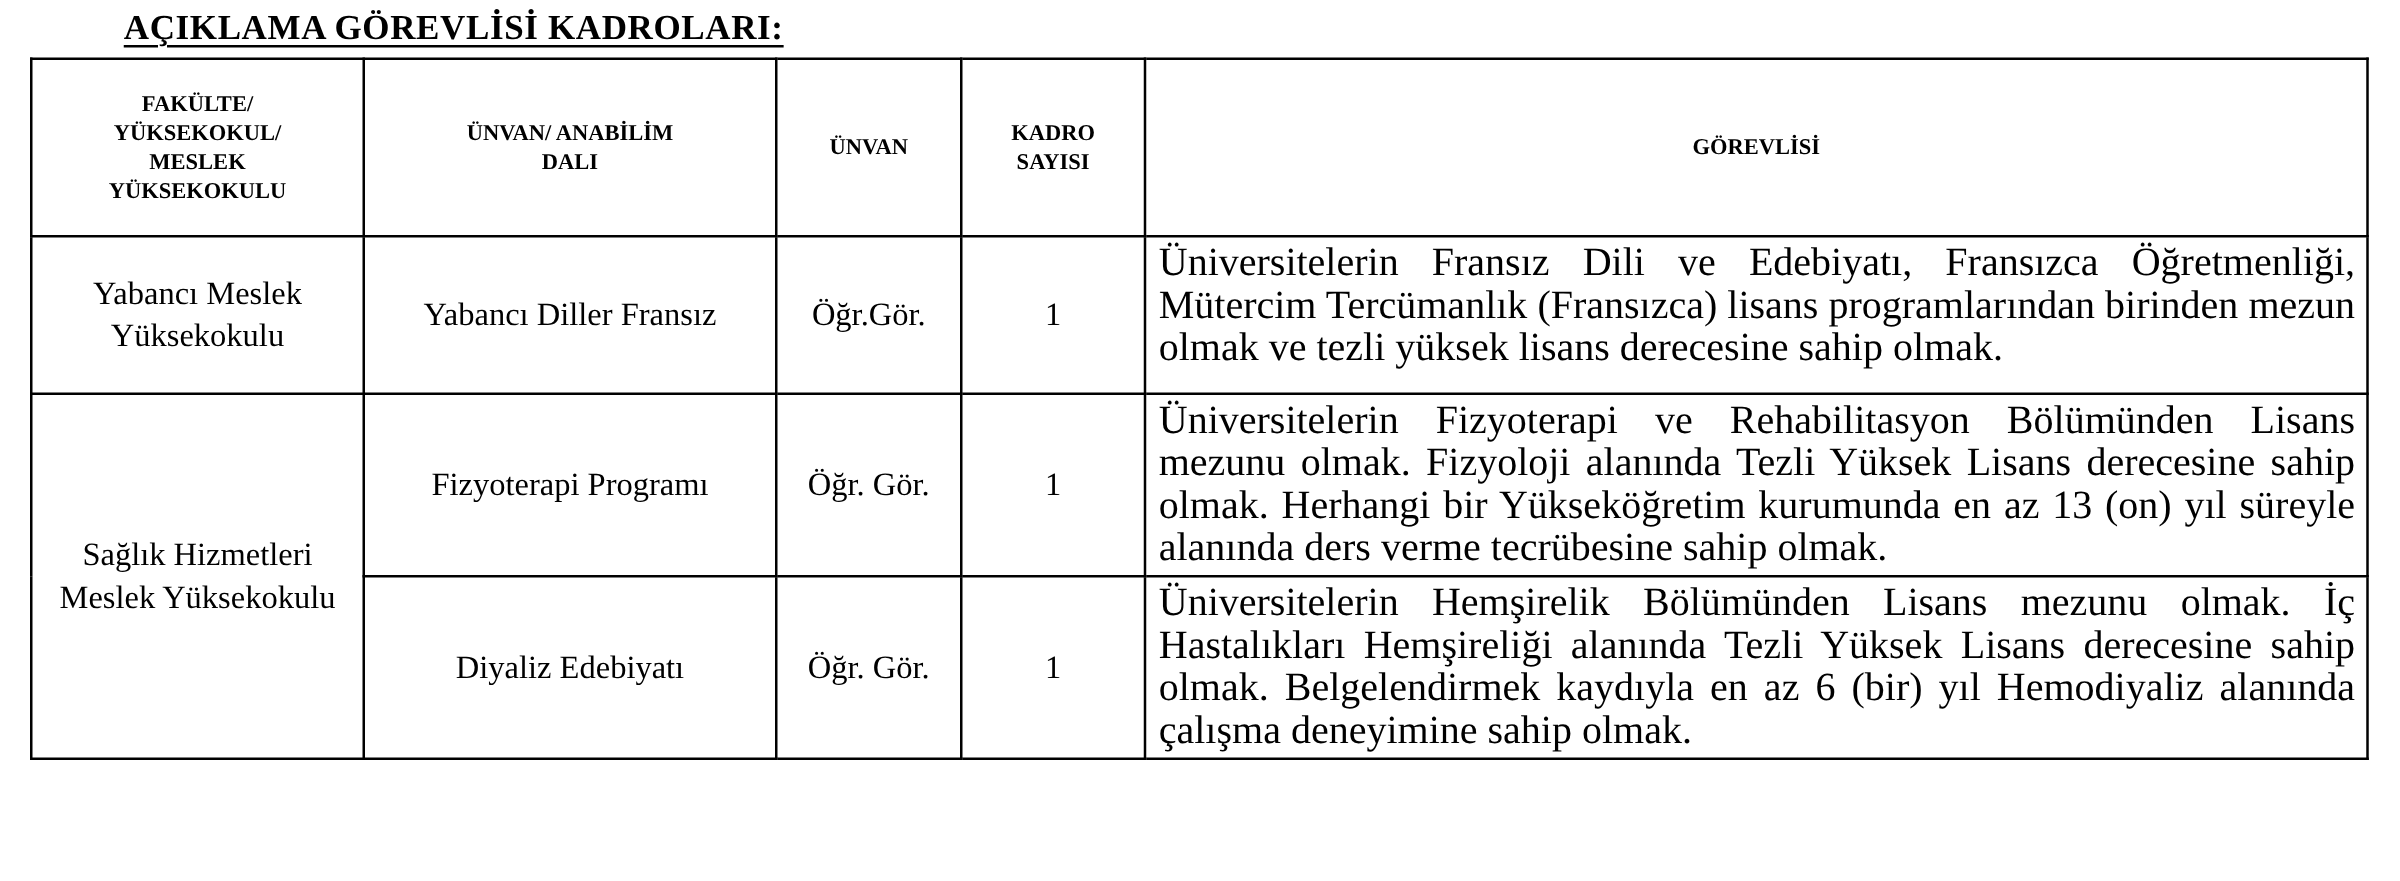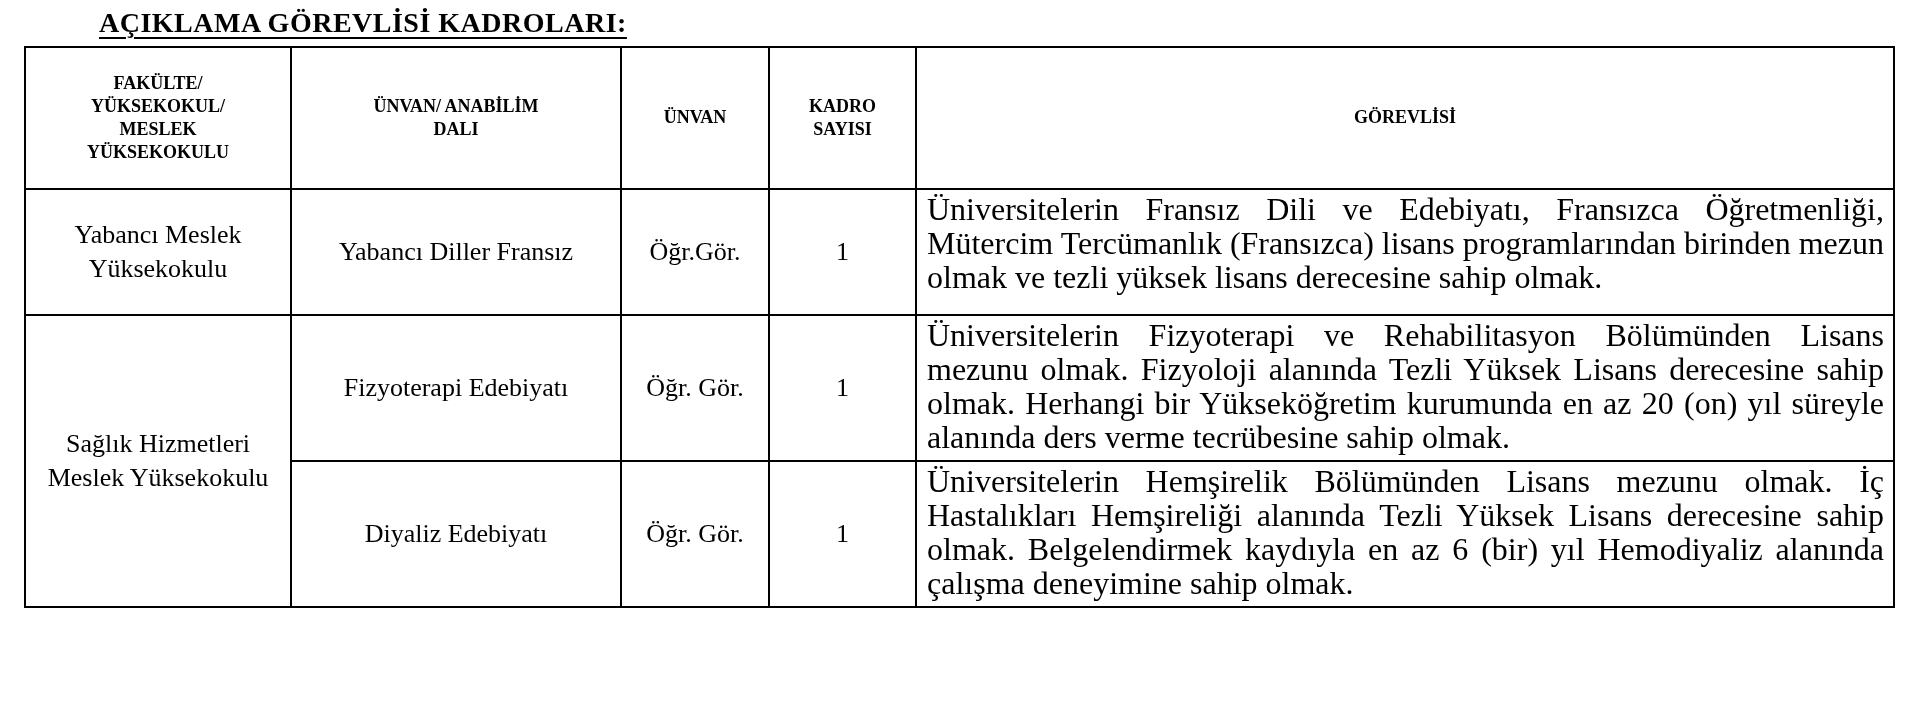--- a/index.html
+++ b/index.html
@@ -96,24 +96,24 @@
       <td class="cell-center">Yabancı Meslek
 Yüksekokulu</td>
       <td class="cell-center">Yabancı Diller Fransız</td>
       <td class="cell-center">Öğr.Gör.</td>
       <td class="cell-center">1</td>
       <td class="cell-desc">Üniversitelerin Fransız Dili ve Edebiyatı, Fransızca Öğretmenliği, Mütercim Tercümanlık (Fransızca) lisans programlarından birinden mezun olmak ve tezli yüksek lisans derecesine sahip olmak.</td>
     </tr>
     <tr class="row-2">
       <td class="cell-center" rowspan="2">Sağlık Hizmetleri
 Meslek Yüksekokulu</td>
-      <td class="cell-center">Fizyoterapi Edebiyatı</td>
+      <td class="cell-center">Fizyoterapi Programı</td>
       <td class="cell-center">Öğr. Gör.</td>
       <td class="cell-center">1</td>
-      <td class="cell-desc">Üniversitelerin Fizyoterapi ve Rehabilitasyon Bölümünden Lisans mezunu olmak. Fizyoloji alanında Tezli Yüksek Lisans derecesine sahip olmak. Herhangi bir Yükseköğretim kurumunda en az 20 (on) yıl süreyle alanında ders verme tecrübesine sahip olmak.</td>
+      <td class="cell-desc">Üniversitelerin Fizyoterapi ve Rehabilitasyon Bölümünden Lisans mezunu olmak. Fizyoloji alanında Tezli Yüksek Lisans derecesine sahip olmak. Herhangi bir Yükseköğretim kurumunda en az 13 (on) yıl süreyle alanında ders verme tecrübesine sahip olmak.</td>
     </tr>
     <tr class="row-3">
       <td class="cell-center">Diyaliz Edebiyatı</td>
       <td class="cell-center">Öğr. Gör.</td>
       <td class="cell-center">1</td>
       <td class="cell-desc">Üniversitelerin Hemşirelik Bölümünden Lisans mezunu olmak. İç Hastalıkları Hemşireliği alanında Tezli Yüksek Lisans derecesine sahip olmak. Belgelendirmek kaydıyla en az 6 (bir) yıl Hemodiyaliz alanında çalışma deneyimine sahip olmak.</td>
     </tr>
   </tbody>
 </table>
 

